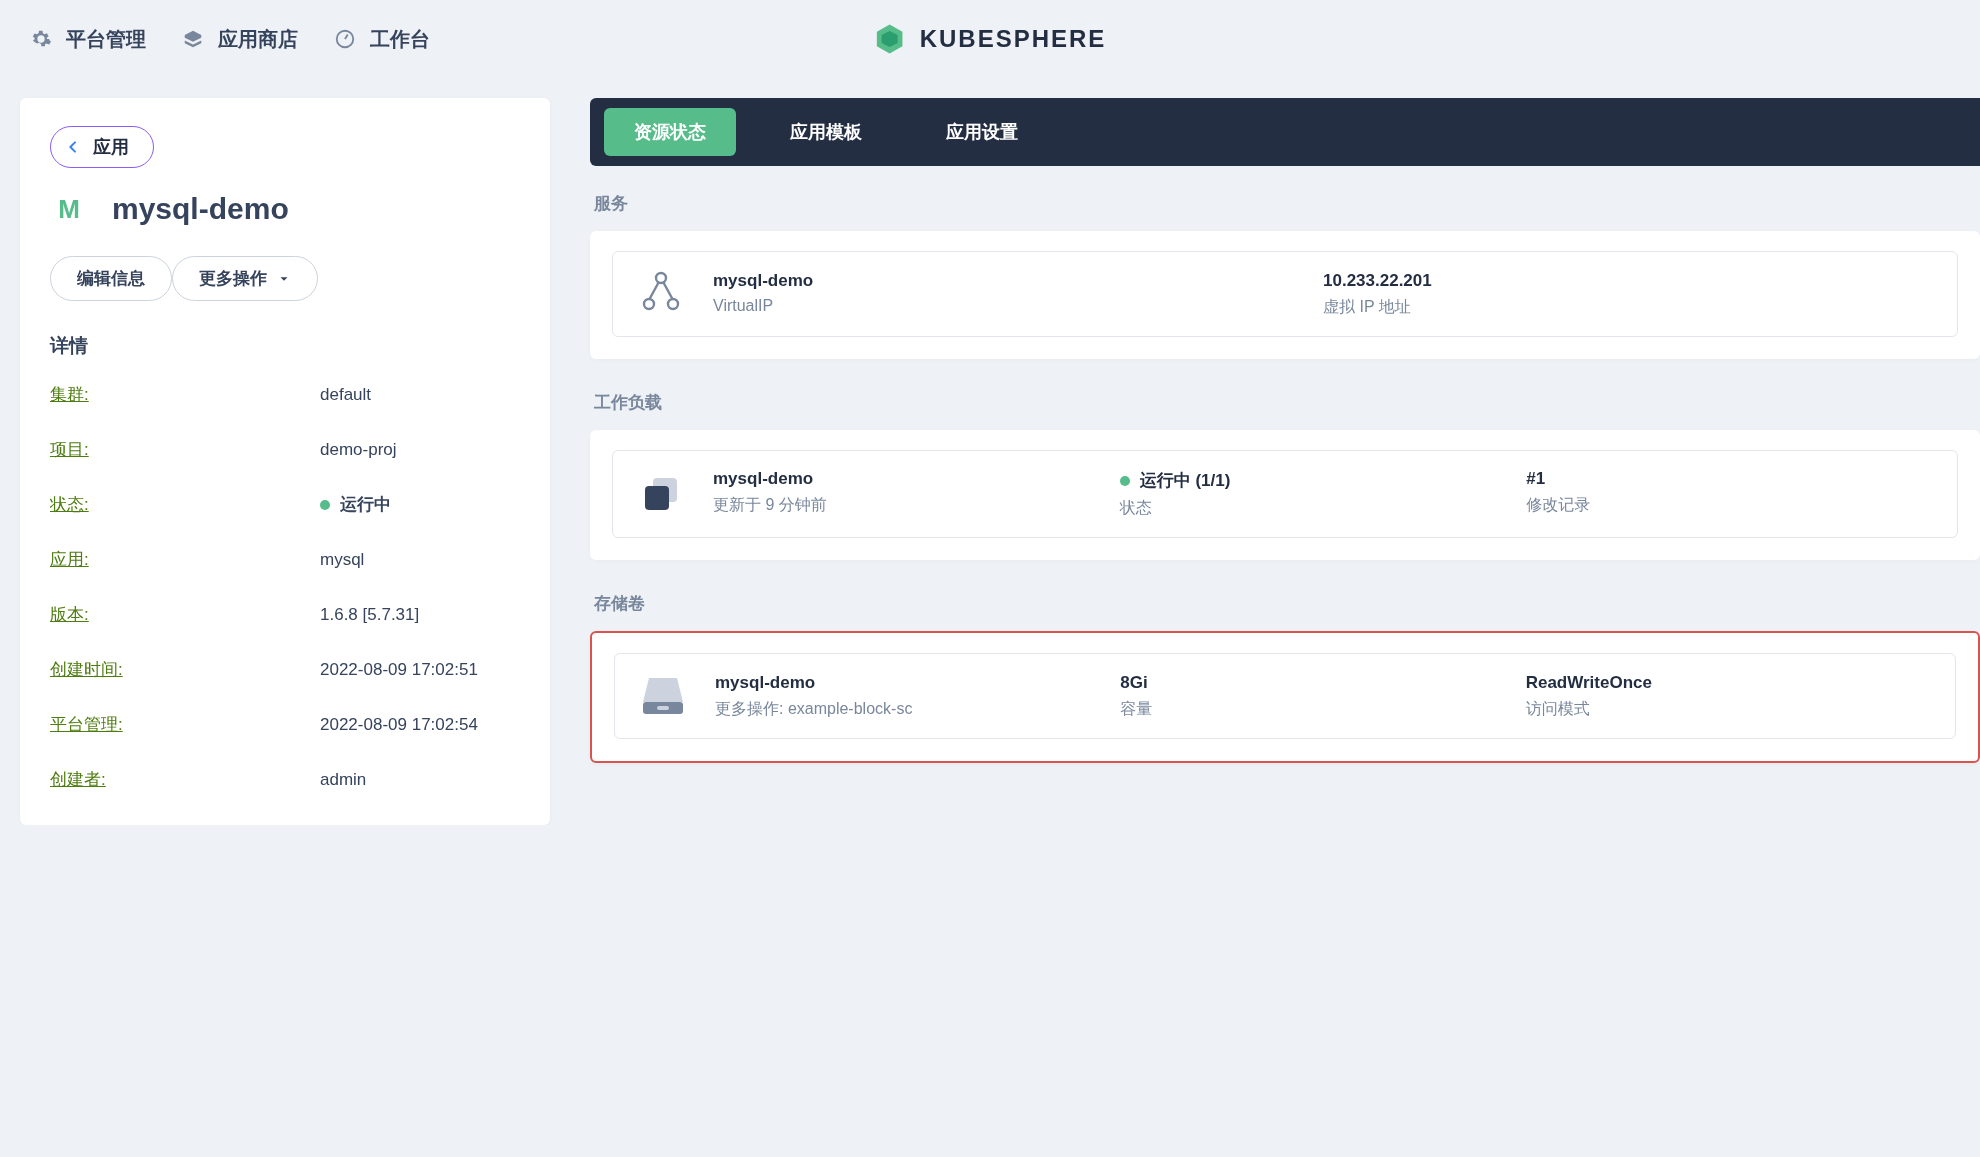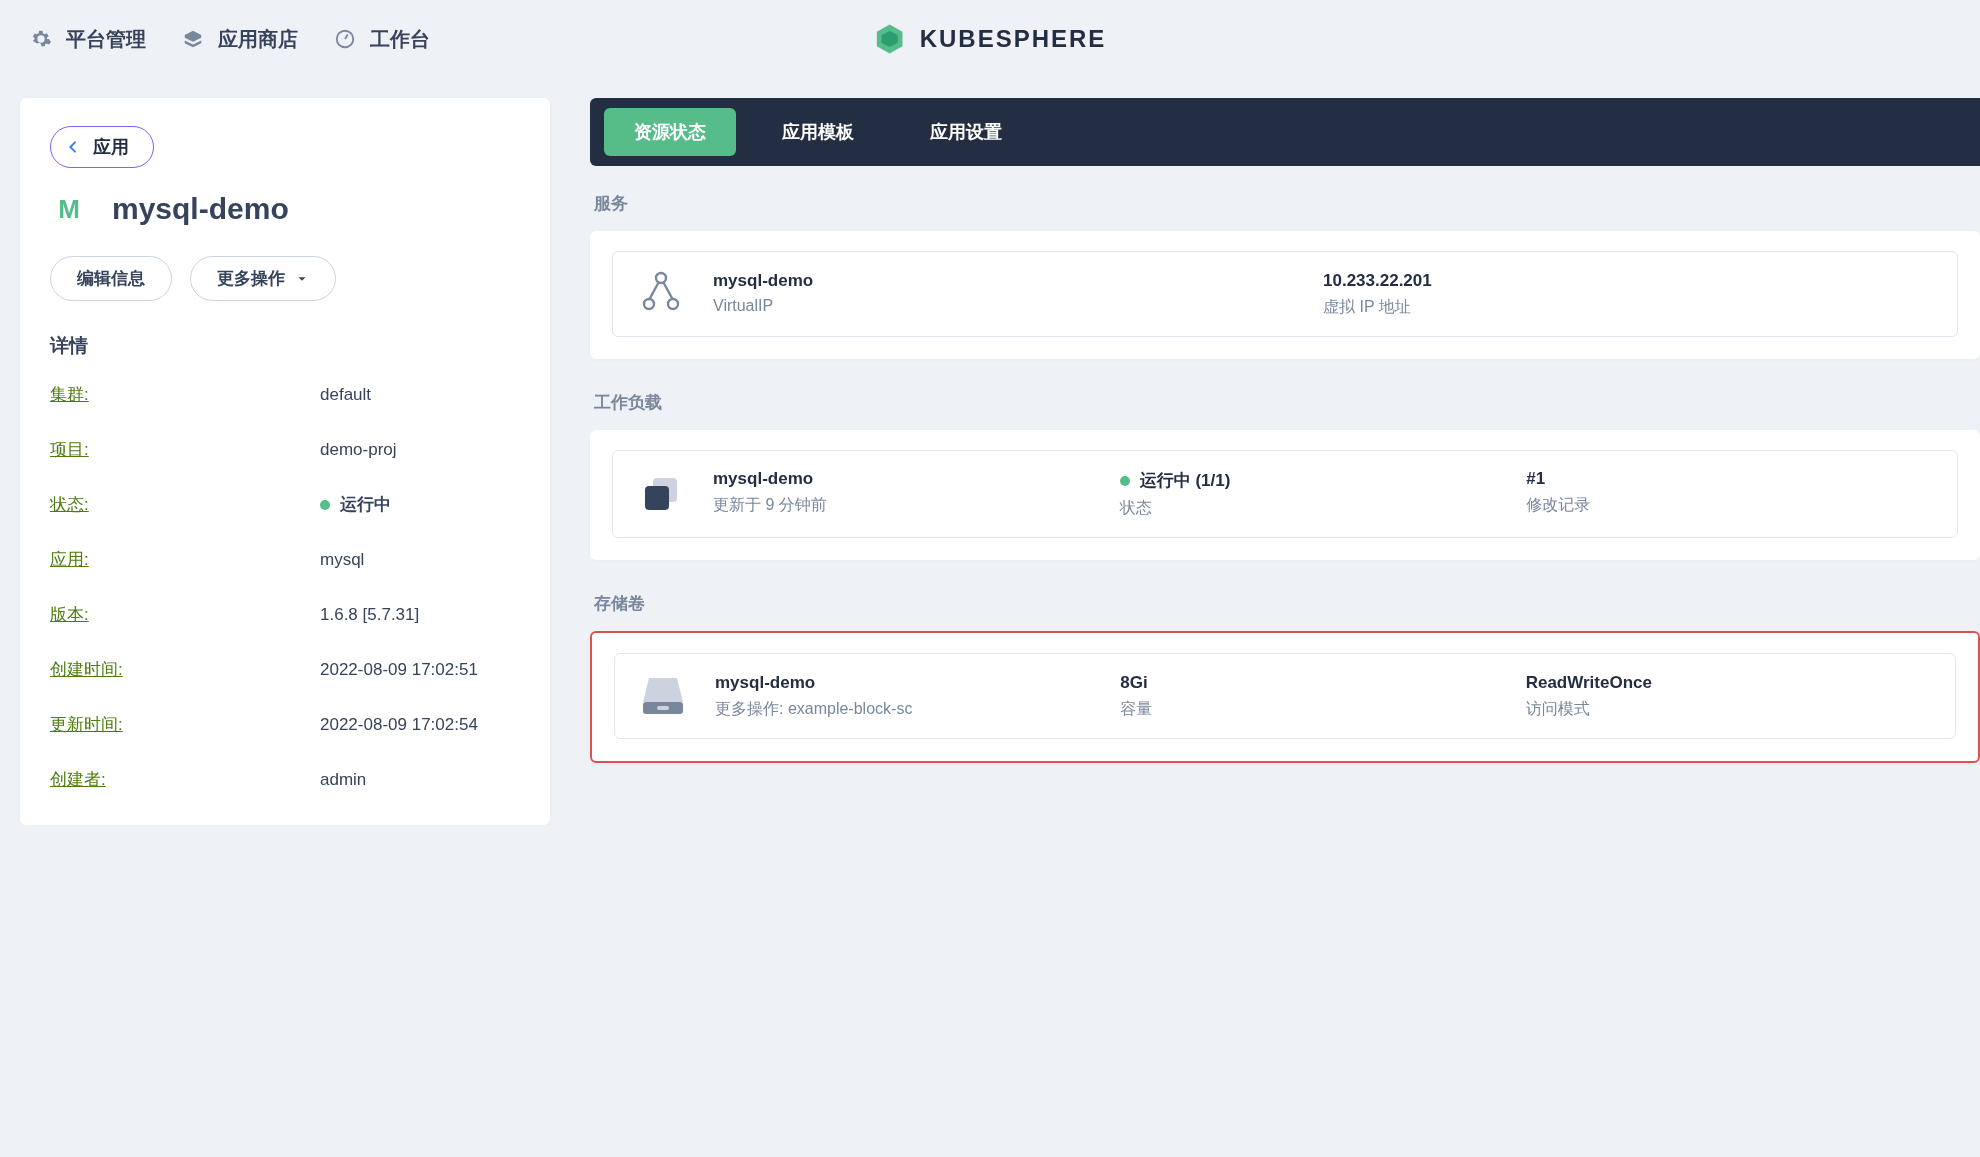--- a/index.html
+++ b/index.html
@@ -45,39 +45,39 @@
     padding:8px 24px 8px 14px; font-size:18px; font-weight:700;
     cursor:pointer; margin-bottom:22px;
   }
   .back-pill svg { width:16px; height:16px; stroke:#3b82f6; }
   .app-title-row { display:flex; align-items:center; gap:24px; margin-bottom:28px;}
   .app-icon-box {
     width:38px; height:38px; display:flex; align-items:center; justify-content:center;
     font-size:26px; font-weight:700; color:#55bc8a;
   }
   .app-title { font-size:30px; font-weight:700; color:#36435c; }
-  .action-row { display:flex; gap:18px; margin-bottom:32px; }
+  .action-row { display:flex; margin-bottom:32px; }
   .pill-btn {
     border:1px solid #cdd3de; border-radius:24px; background:#fff;
     padding:10px 26px; font-size:17px; font-weight:700; color:#36435c;
     display:inline-flex; align-items:center; gap:10px; cursor:pointer;
   }
   .pill-btn svg { width:14px; height:14px; fill:#36435c; }
   .details-header { font-size:19px; font-weight:700; color:#36435c; margin-bottom:24px; }
   .details-table { display:flex; flex-direction:column; gap:32px; }
   .detail-row { display:flex; }
   .detail-key { width:270px; font-size:17px; color:#4d7c0f;text-decoration:underline; }
   .detail-val { font-size:17px; color:#36435c; display:flex; align-items:center; gap:10px;}
   .status-dot { width:10px; height:10px; background:#55bc8a; border-radius:50%; display:inline-block; }
   .detail-val-bold { font-weight:700; }
   
   .main { flex:1; min-width:0; }
   .tab-bar {
     background:#242e42; border-radius:6px 0 0 6px;
-    display:flex; align-items:center; padding:10px 14px; gap:16px;
+    display:flex; align-items:center; padding:10px 14px; gap:24px;
     margin-bottom:26px;
   }
   .tab {
     padding:12px 30px; border-radius:6px; font-size:18px; font-weight:700;
     color:#fff; cursor:pointer;
   }
   .tab.active { background:#55bc8a; }
   .section-title { font-size:17px; font-weight:700; color:#79879c; margin:0 12px 16px 4px; }
   .card-outer {
     background:#fff; border-radius:6px; padding:20px 22px 22px 22px;
@@ -180,21 +180,21 @@
       </div>
       <div class="detail-row">
         <div class="detail-key">版本:</div>
         <div class="detail-val">1.6.8 [5.7.31]</div>
       </div>
       <div class="detail-row">
         <div class="detail-key">创建时间:</div>
         <div class="detail-val">2022-08-09 17:02:51</div>
       </div>
       <div class="detail-row">
-        <div class="detail-key">更新时间:</div>
+        <div class="detail-key">平台管理:</div>
         <div class="detail-val">2022-08-09 17:02:54</div>
       </div>
       <div class="detail-row">
         <div class="detail-key">创建者:</div>
         <div class="detail-val">admin</div>
       </div>
     </div>
   </div>
 
   <div class="main">

